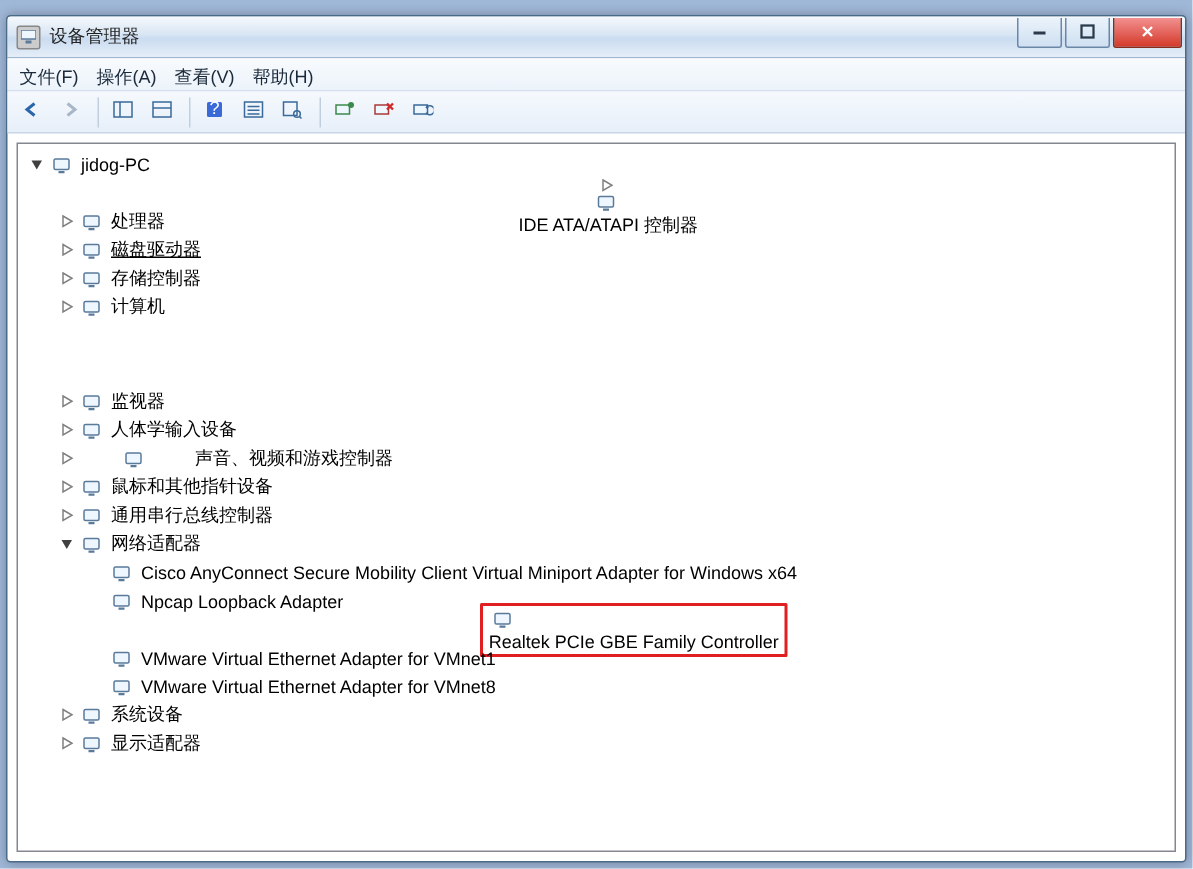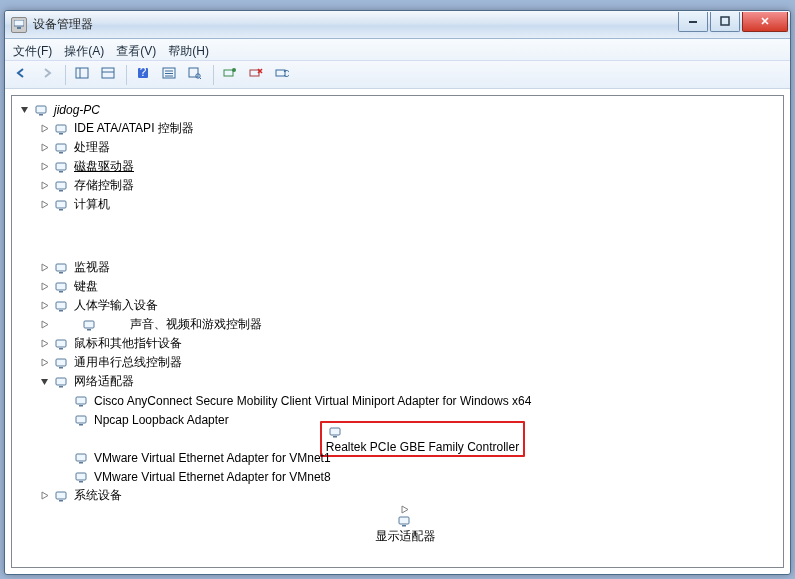--- a/index.html
+++ b/index.html
@@ -167,35 +167,35 @@
         <span><svg width="14" height="14" viewBox="0 0 14 14">
             <rect x="1" y="4" width="9" height="6" fill="#eef6ff" stroke="#3a6a9a"></rect>
             <path d="M9 6 A3 3 0 1 1 9 9" fill="none" stroke="#3a6a9a"></path>
             <path d="M9 4 L9 6 L11 6 Z" fill="#3a6a9a"></path>
           </svg></span>
       </div>
     </div>
 
   <div class="tree-container">
     <div class="tree" id="tree">
-        <div class="tree-row" style="padding-left: 4px; font-style: italic;">
+        <div class="tree-row" style="padding-left: 4px;">
           <span class="expander">
             <svg width="9" height="9" viewBox="0 0 9 9">
               <path d="M1 2 L8 2 L4.5 8 Z" fill="#404040"></path>
             </svg>
           </span>
           <span class="nodeicon">
             <svg width="14" height="14" viewBox="0 0 14 14">
               <rect x="1" y="3" width="10" height="7" rx="1" fill="#eef6ff" stroke="#5a7a9a"></rect>
               <rect x="4" y="11" width="4" height="1.5" fill="#5a7a9a"></rect>
             </svg>
           </span>
           <span class="label">jidog-PC</span>
         </div>
-        <div class="tree-row" style="padding-left: 24px;">
+        <div class="tree-row" style="padding-left: 24px; flex-direction: column;">
           <span class="expander">
             <svg width="9" height="9" viewBox="0 0 9 9">
               <path d="M2 1 L8 4.5 L2 8 Z" fill="none" stroke="#808080" stroke-width="1"></path>
             </svg>
           </span>
           <span class="nodeicon">
             <svg width="14" height="14" viewBox="0 0 14 14">
               <rect x="1" y="3" width="10" height="7" rx="1" fill="#eef6ff" stroke="#5a7a9a"></rect>
               <rect x="4" y="11" width="4" height="1.5" fill="#5a7a9a"></rect>
             </svg>
@@ -264,34 +264,20 @@
               <path d="M2 1 L8 4.5 L2 8 Z" fill="none" stroke="#808080" stroke-width="1"></path>
             </svg>
           </span>
           <span class="nodeicon">
             <svg width="14" height="14" viewBox="0 0 14 14">
               <rect x="1" y="3" width="10" height="7" rx="1" fill="#eef6ff" stroke="#5a7a9a"></rect>
               <rect x="4" y="11" width="4" height="1.5" fill="#5a7a9a"></rect>
             </svg>
           </span>
           <span class="label">监视器</span>
-        </div>
-        <div class="tree-row" style="padding-left: 24px;">
-          <span class="expander">
-            <svg width="9" height="9" viewBox="0 0 9 9">
-              <path d="M2 1 L8 4.5 L2 8 Z" fill="none" stroke="#808080" stroke-width="1"></path>
-            </svg>
-          </span>
-          <span class="nodeicon">
-            <svg width="14" height="14" viewBox="0 0 14 14">
-              <rect x="1" y="3" width="10" height="7" rx="1" fill="#eef6ff" stroke="#5a7a9a"></rect>
-              <rect x="4" y="11" width="4" height="1.5" fill="#5a7a9a"></rect>
-            </svg>
-          </span>
-          <span class="label">键盘</span>
         </div>
         <div class="tree-row" style="padding-left: 24px;">
           <span class="expander">
             <svg width="9" height="9" viewBox="0 0 9 9">
               <path d="M2 1 L8 4.5 L2 8 Z" fill="none" stroke="#808080" stroke-width="1"></path>
             </svg>
           </span>
           <span class="nodeicon">
             <svg width="14" height="14" viewBox="0 0 14 14">
               <rect x="1" y="3" width="10" height="7" rx="1" fill="#eef6ff" stroke="#5a7a9a"></rect>
@@ -412,21 +398,21 @@
             </svg>
           </span>
           <span class="nodeicon">
             <svg width="14" height="14" viewBox="0 0 14 14">
               <rect x="1" y="3" width="10" height="7" rx="1" fill="#eef6ff" stroke="#5a7a9a"></rect>
               <rect x="4" y="11" width="4" height="1.5" fill="#5a7a9a"></rect>
             </svg>
           </span>
           <span class="label">系统设备</span>
         </div>
-        <div class="tree-row" style="padding-left: 24px; flex-direction: column;">
+        <div class="tree-row" style="padding-left: 24px;">
           <span class="expander">
             <svg width="9" height="9" viewBox="0 0 9 9">
               <path d="M2 1 L8 4.5 L2 8 Z" fill="none" stroke="#808080" stroke-width="1"></path>
             </svg>
           </span>
           <span class="nodeicon">
             <svg width="14" height="14" viewBox="0 0 14 14">
               <rect x="1" y="3" width="10" height="7" rx="1" fill="#eef6ff" stroke="#5a7a9a"></rect>
               <rect x="4" y="11" width="4" height="1.5" fill="#5a7a9a"></rect>
             </svg>

